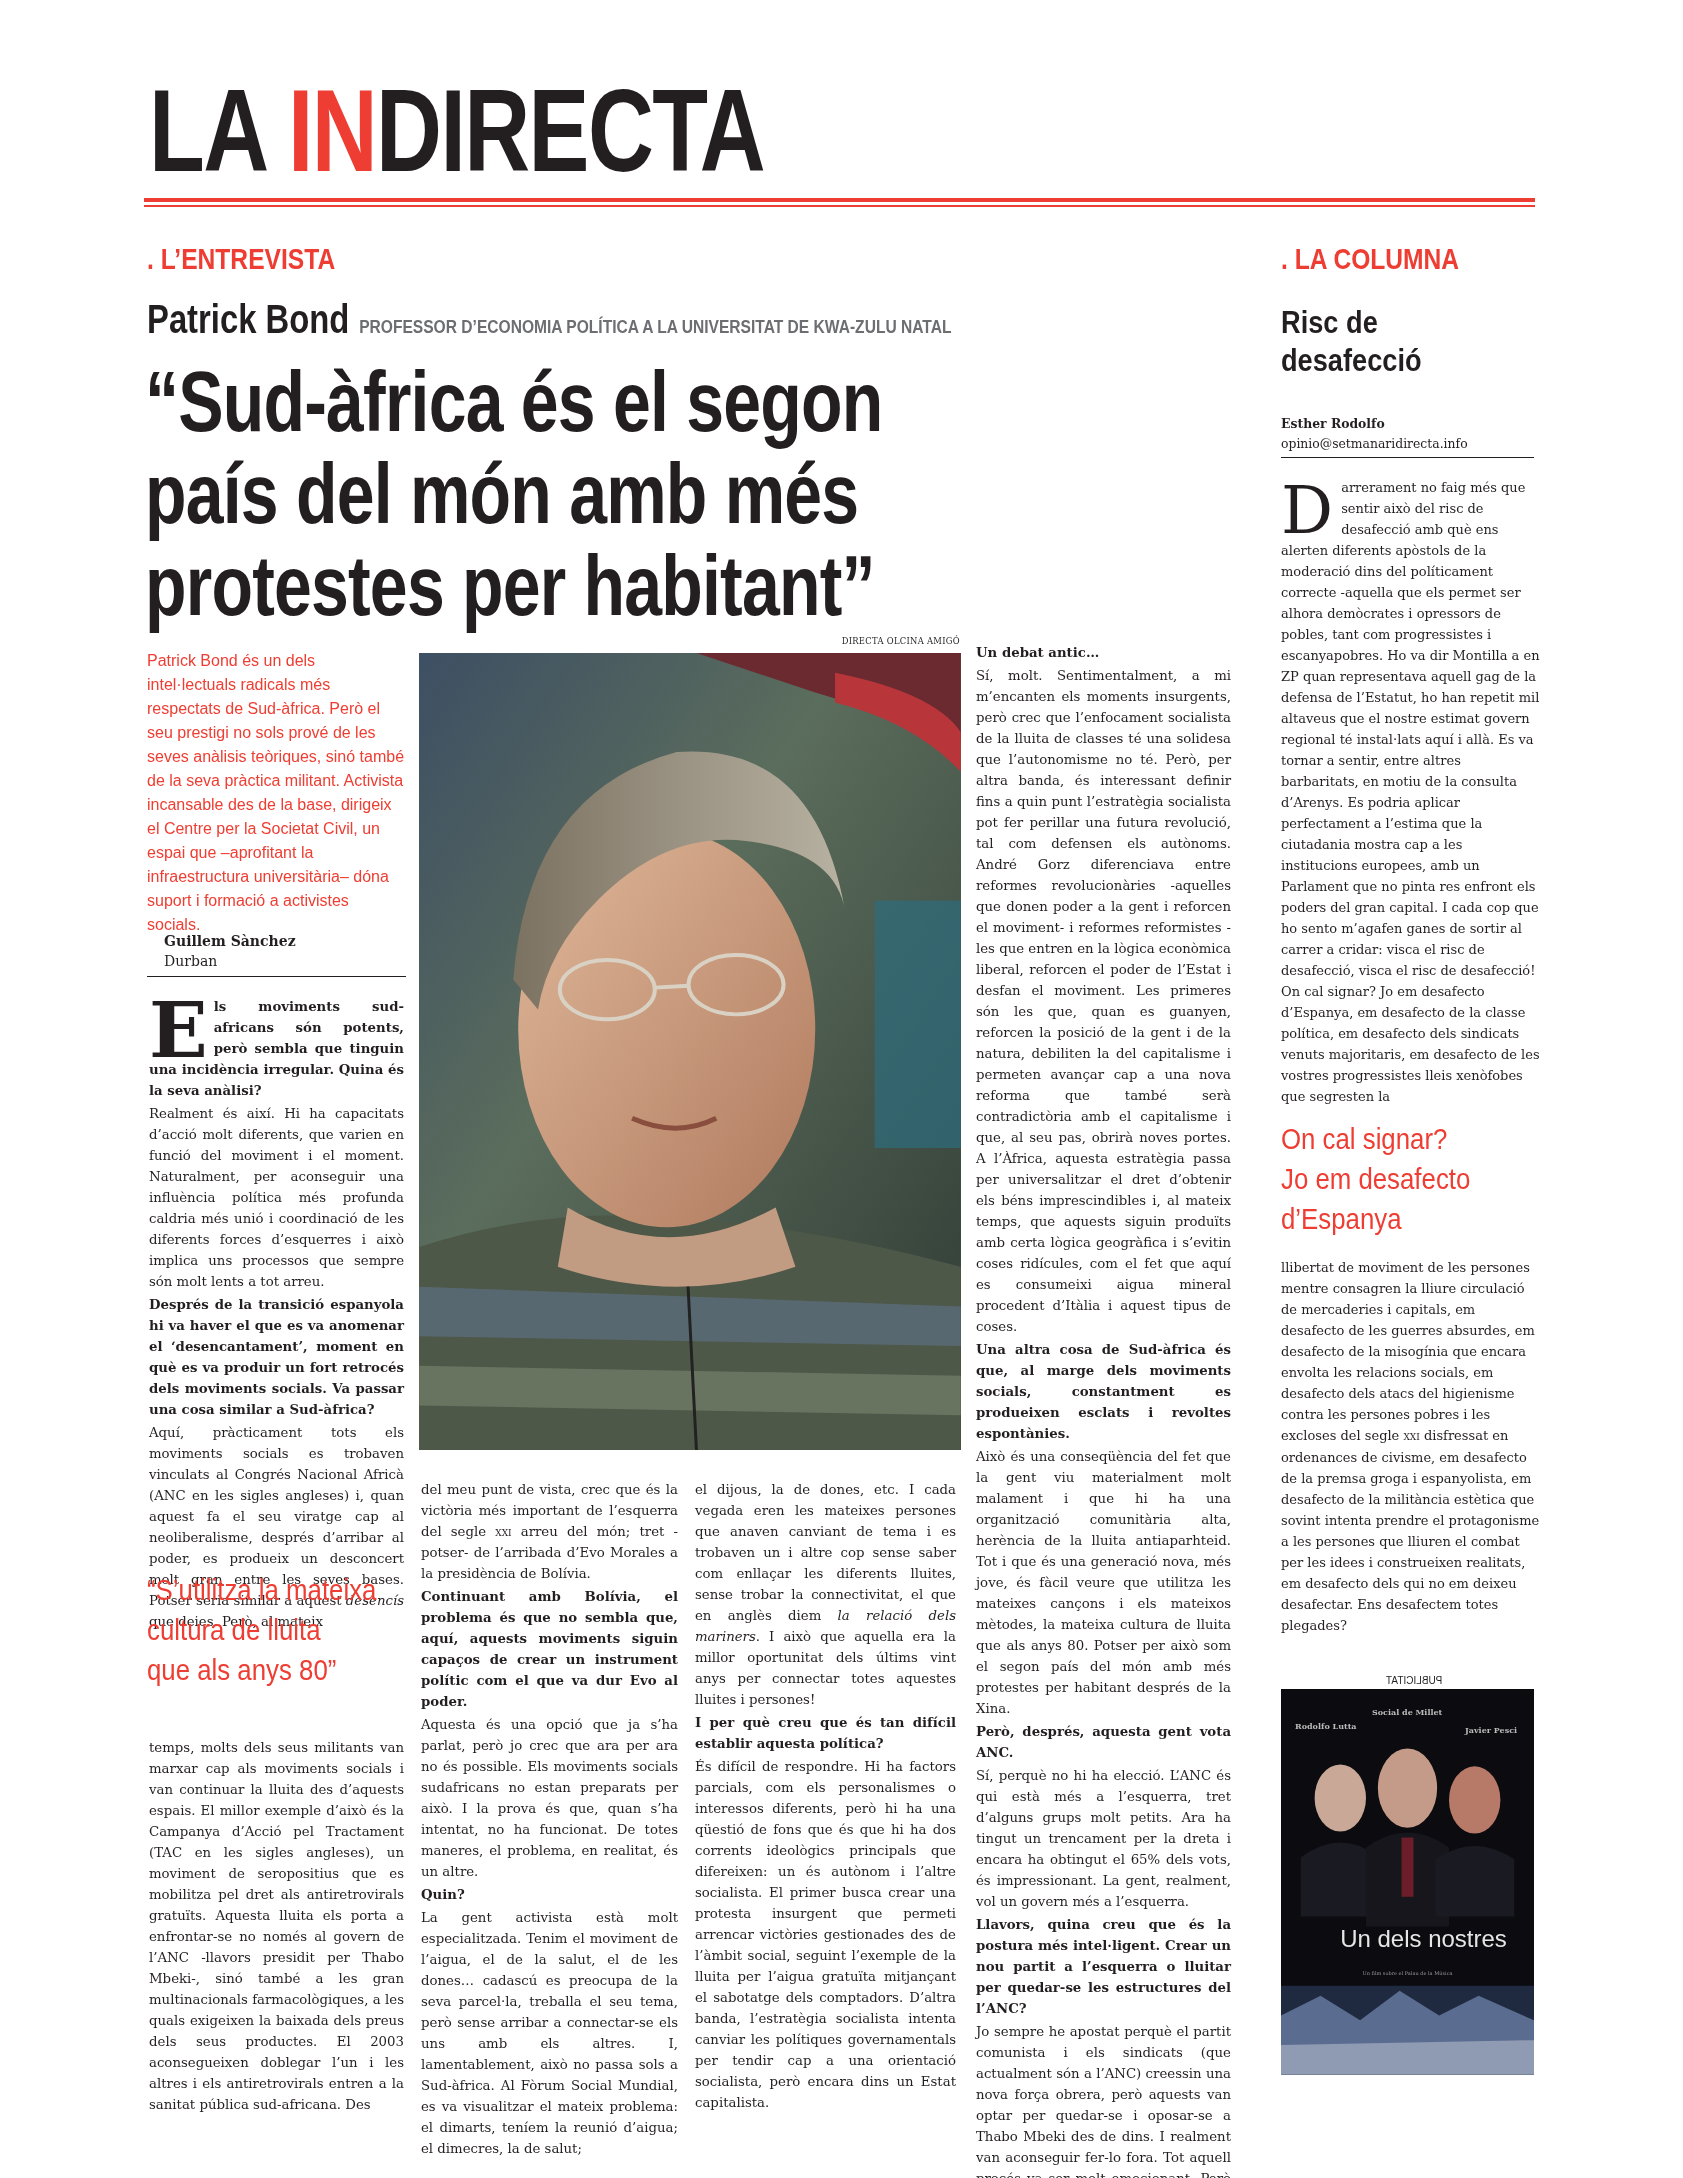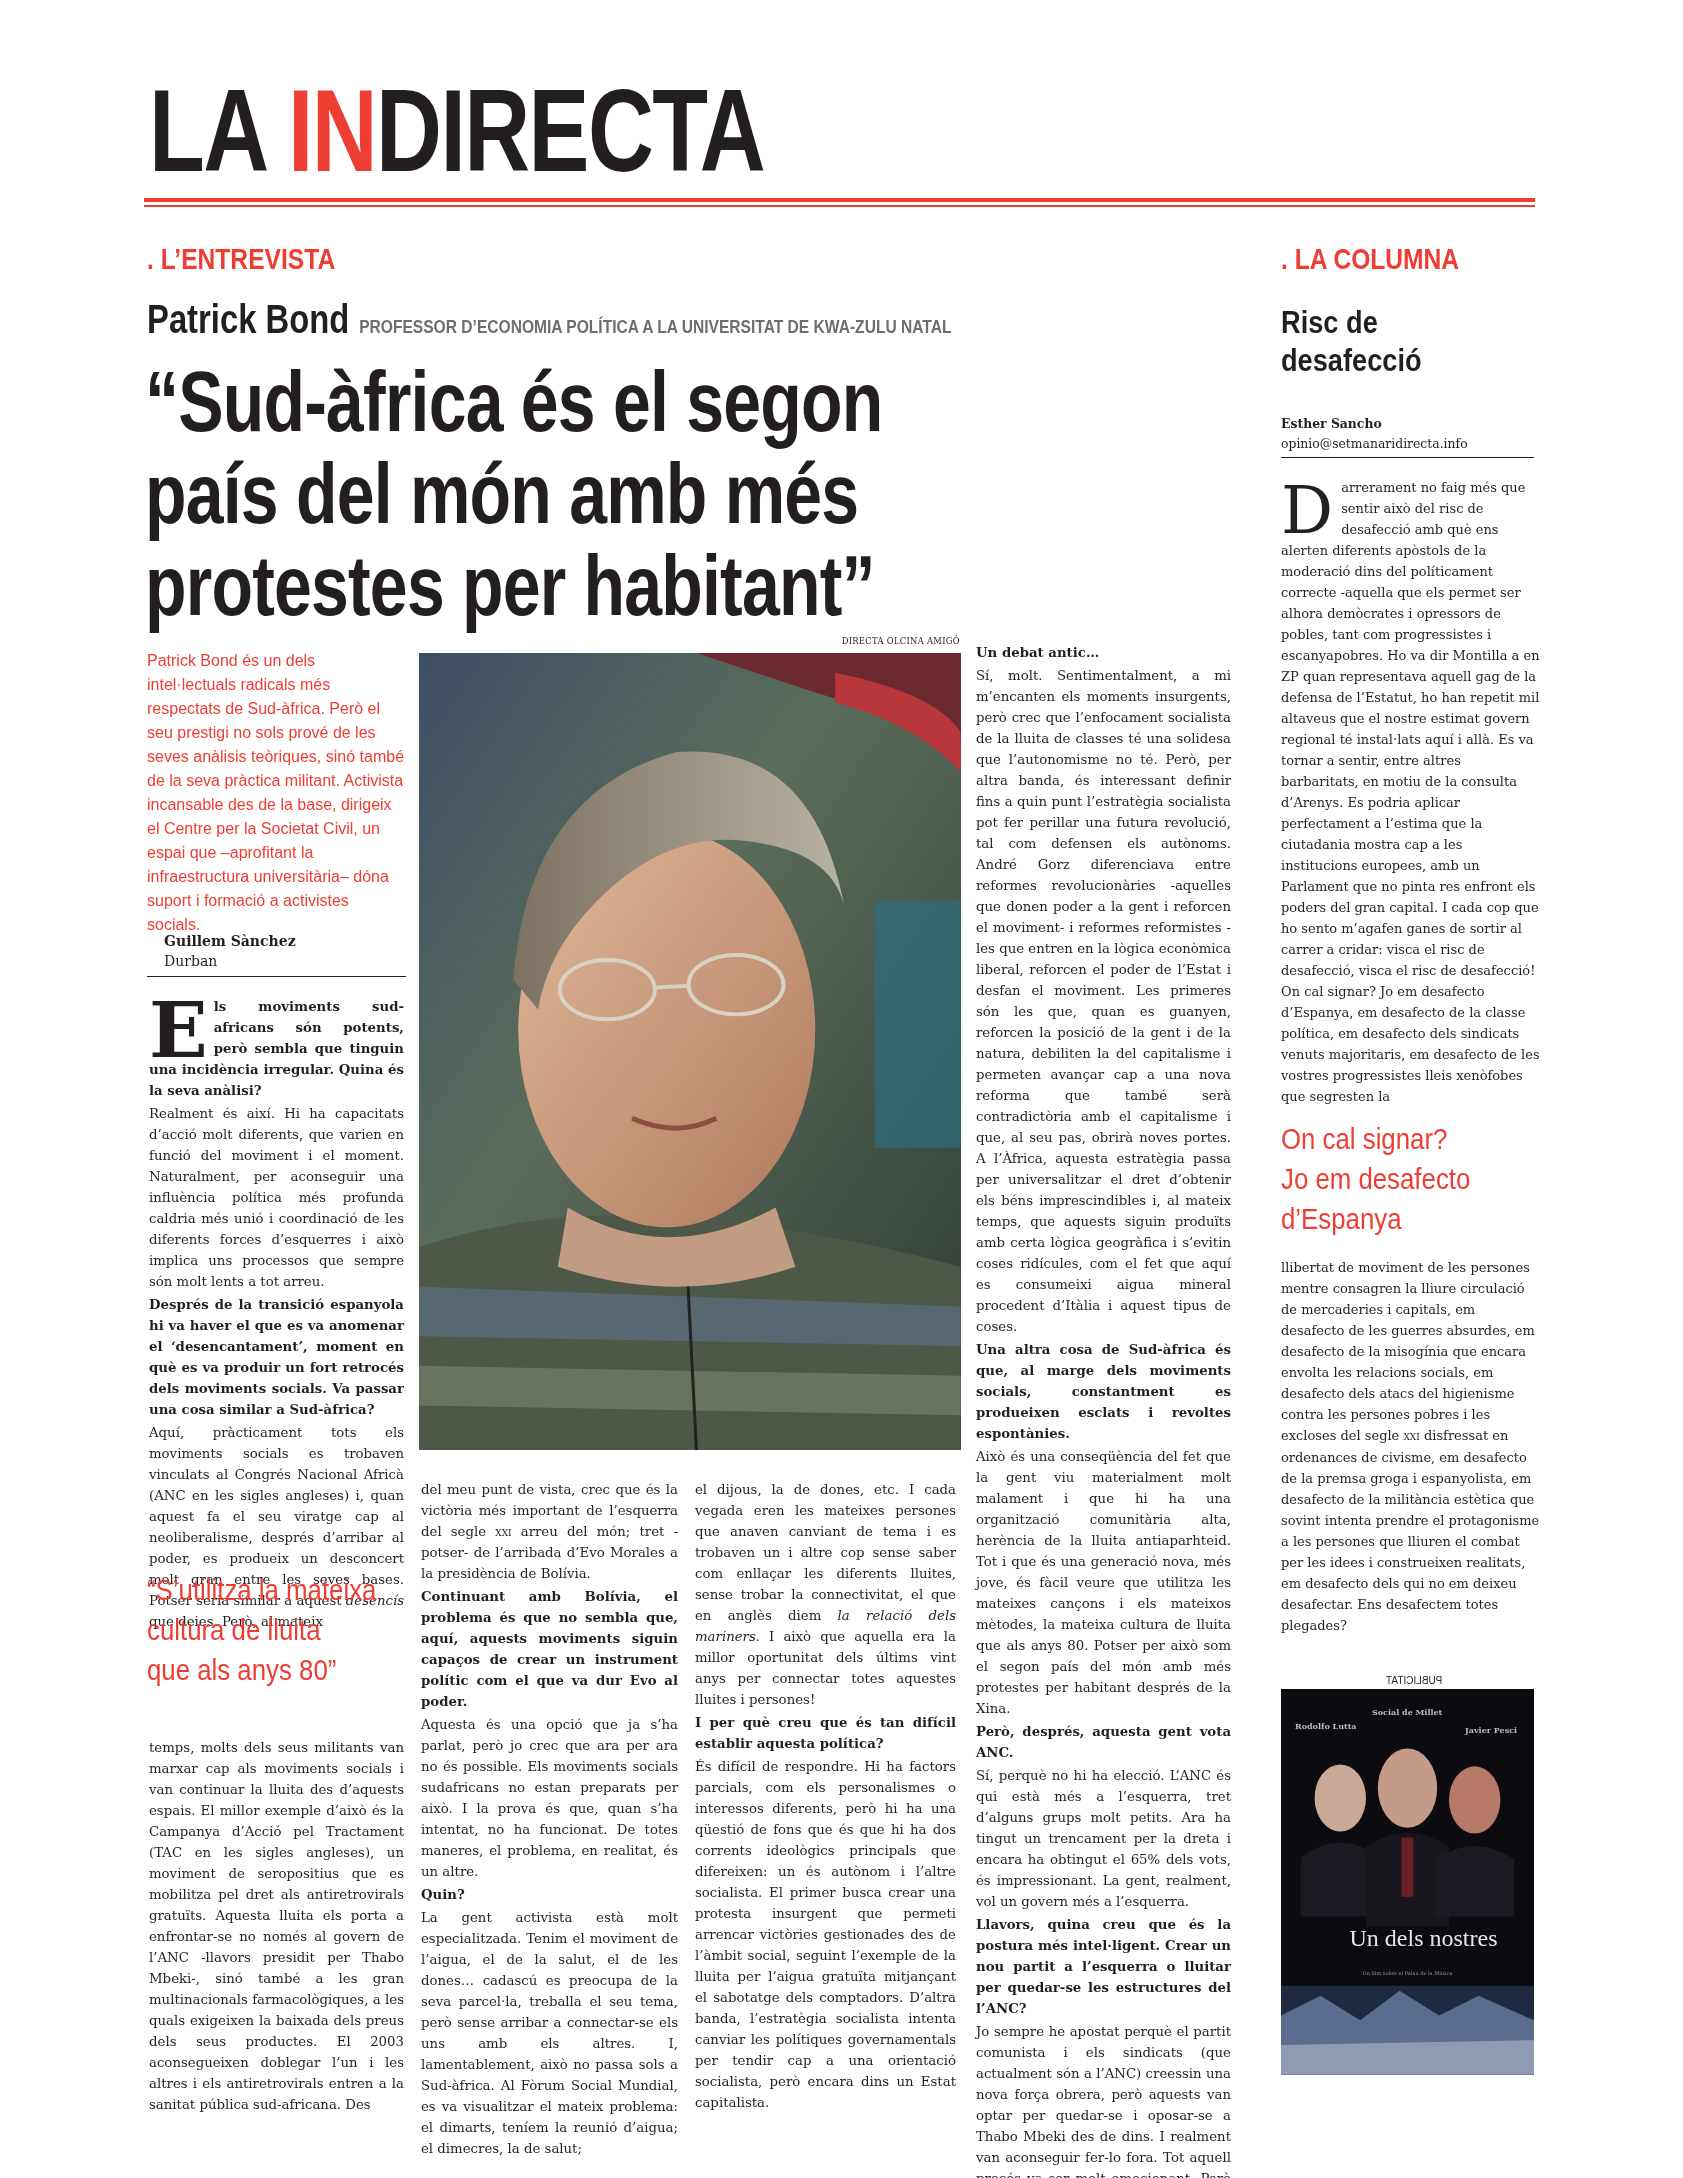--- a/index.html
+++ b/index.html
@@ -54,21 +54,21 @@
   .col-r { font-family: "DejaVu Serif", serif; font-size: 13px; line-height: 21px; color: #231f20; text-align: left; }
   .col-r p { margin: 0; }
   #colR1 { left: 1281px; top: 477px; width: 259px; }
   #colR2 { left: 1281px; top: 1257px; width: 259px; }
   .dropcap-d { float: left; font-family: "DejaVu Serif", serif; font-size: 65px; line-height: 55px; margin: 6px 8px -4px 0; color: #231f20; }
 
   #pullquote2 { left: 1281px; top: 1119px; font-family: "Liberation Sans", sans-serif; font-size: 30px; line-height: 40px; color: #ee3d32; transform: scaleX(0.86); transform-origin: left top; white-space: nowrap; }
 
   #ad-label { left: 1386px; top: 1675px; width: 147px; text-align: right; font-family: "Liberation Sans", sans-serif; font-size: 10px; color: #231f20; transform: scaleX(-1); transform-origin: center; }
   #ad { left: 1281px; top: 1689px; width: 253px; height: 386px; background: #0a0a0c; overflow: hidden; }
-  #ad-title { position: absolute; left: 0; width: 285px; top: 236px; text-align: center; font-family: Liberation Serif, serif; font-size: 24px; color: #e6e6e6; }
+  #ad-title { position: absolute; left: 0; width: 285px; top: 236px; text-align: center; font-family: Liberation Sans, sans-serif; font-size: 24px; color: #e6e6e6; }
   .ad-name { position: absolute; font-family: "DejaVu Serif", serif; font-size: 8px; font-weight: bold; color: #bbbbbb; white-space: nowrap; }
   #ad-subtitle { position: absolute; left: 0; width: 253px; top: 281px; text-align: center; font-family: "DejaVu Serif", serif; font-size: 5px; color: #999; }
 </style>
 </head>
 <body>
 
 <div id="masthead" class="abs"><span>LA </span><span class="red">IN</span><span>DIRECTA</span></div>
 <div id="rule-top" class="abs"></div>
 <div id="rule-top2" class="abs"></div>
 
@@ -168,21 +168,21 @@
   <p>Sí, perquè no hi ha elecció. L’ANC és qui està més a l’esquerra, tret d’alguns grups molt petits. Ara ha tingut un trencament per la dreta i encara ha obtingut el 65% dels vots, és impressionant. La gent, realment, vol un govern més a l’esquerra.</p>
   <p class="q">Llavors, quina creu que és la postura més intel·ligent. Crear un nou partit a l’esquerra o lluitar per quedar-se les estructures del l’ANC?</p>
   <p>Jo sempre he apostat perquè el partit comunista i els sindicats (que actualment són a l’ANC) creessin una nova força obrera, però aquests van optar per quedar-se i oposar-se a Thabo Mbeki des de dins. I realment van aconseguir fer-lo fora. Tot aquell procés va ser molt emocionant. Però hi continua havent una cúpula de l’ANC molt vinculada al neoliberalisme. Per tant, en realitat, no s’ha resolt el problema.</p>
 </div>
 
 <div id="column-title" class="abs">
   <div>Risc de</div>
   <div>desafecció</div>
 </div>
 <div id="column-author" class="abs">
-  <div style="font-weight:bold">Esther Sancho</div>
+  <div style="font-weight:bold">Esther Rodolfo</div>
   <div>opinio@setmanaridirecta.info</div>
 </div>
 <div id="column-rule" class="abs"></div>
 
 <div id="colR1" class="abs col-r">
   <p><span class="dropcap-d">D</span><span>arrerament no faig més que sentir això del risc de desafecció amb què ens alerten diferents apòstols de la moderació dins del políticament correcte -aquella que els  permet ser alhora demòcrates i opressors de pobles, tant com progressistes i escanyapobres. Ho va dir Montilla a en ZP quan representava aquell gag de la defensa de l’Estatut, ho han repetit mil altaveus que el nostre estimat govern regional té instal·lats aquí i allà. Es va tornar a sentir, entre altres barbaritats, en motiu de la consulta d’Arenys. Es podria aplicar perfectament a l’estima que la ciutadania mostra cap a les institucions europees, amb un Parlament que no pinta res enfront els poders del gran capital. I cada cop que ho sento m’agafen ganes de sortir al carrer a cridar: visca el risc de desafecció, visca el risc de desafecció! On cal signar? Jo em desafecto d’Espanya, em desafecto de la classe política, em desafecto dels sindicats venuts majoritaris, em desafecto de les vostres progressistes lleis xenòfobes que segresten la</span></p>
 </div>
 
 <div id="pullquote2" class="abs">
   <div>On cal signar?</div>

